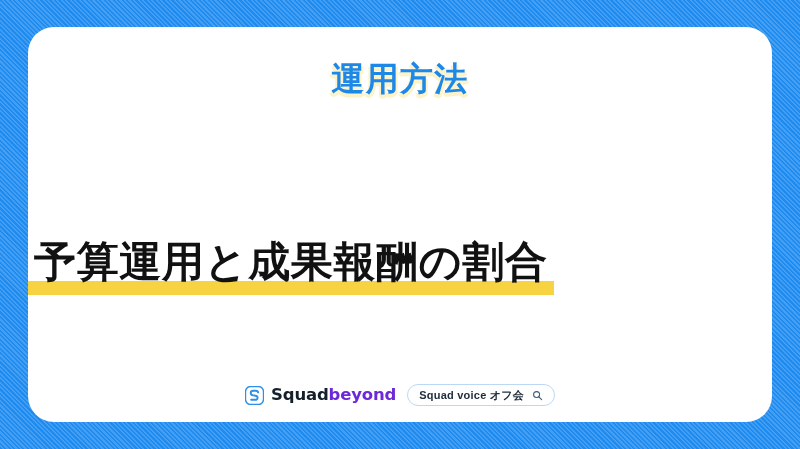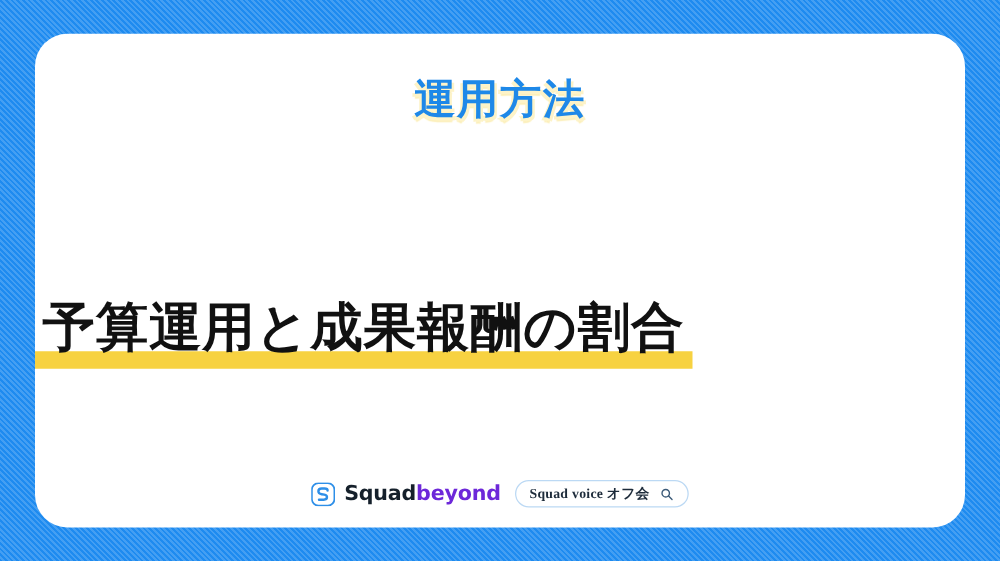--- a/index.html
+++ b/index.html
@@ -138,21 +138,21 @@
     align-items: center;
     gap: 8px;
     height: 22px;
     padding: 0 11px;
     border: 1px solid #bcd9f4;
     border-radius: 11px;
     background: #ffffff;
     box-sizing: border-box;
   }
   .pill-label {
-    font-family: Liberation Serif, serif;
+    font-family: Liberation Sans, sans-serif;
     font-size: 11px;
     font-weight: 700;
     color: #1d2b3a;
     letter-spacing: 0.02em;
     line-height: 1;
     white-space: nowrap;
   }
   .pill-icon {
     width: 11px;
     height: 11px;

